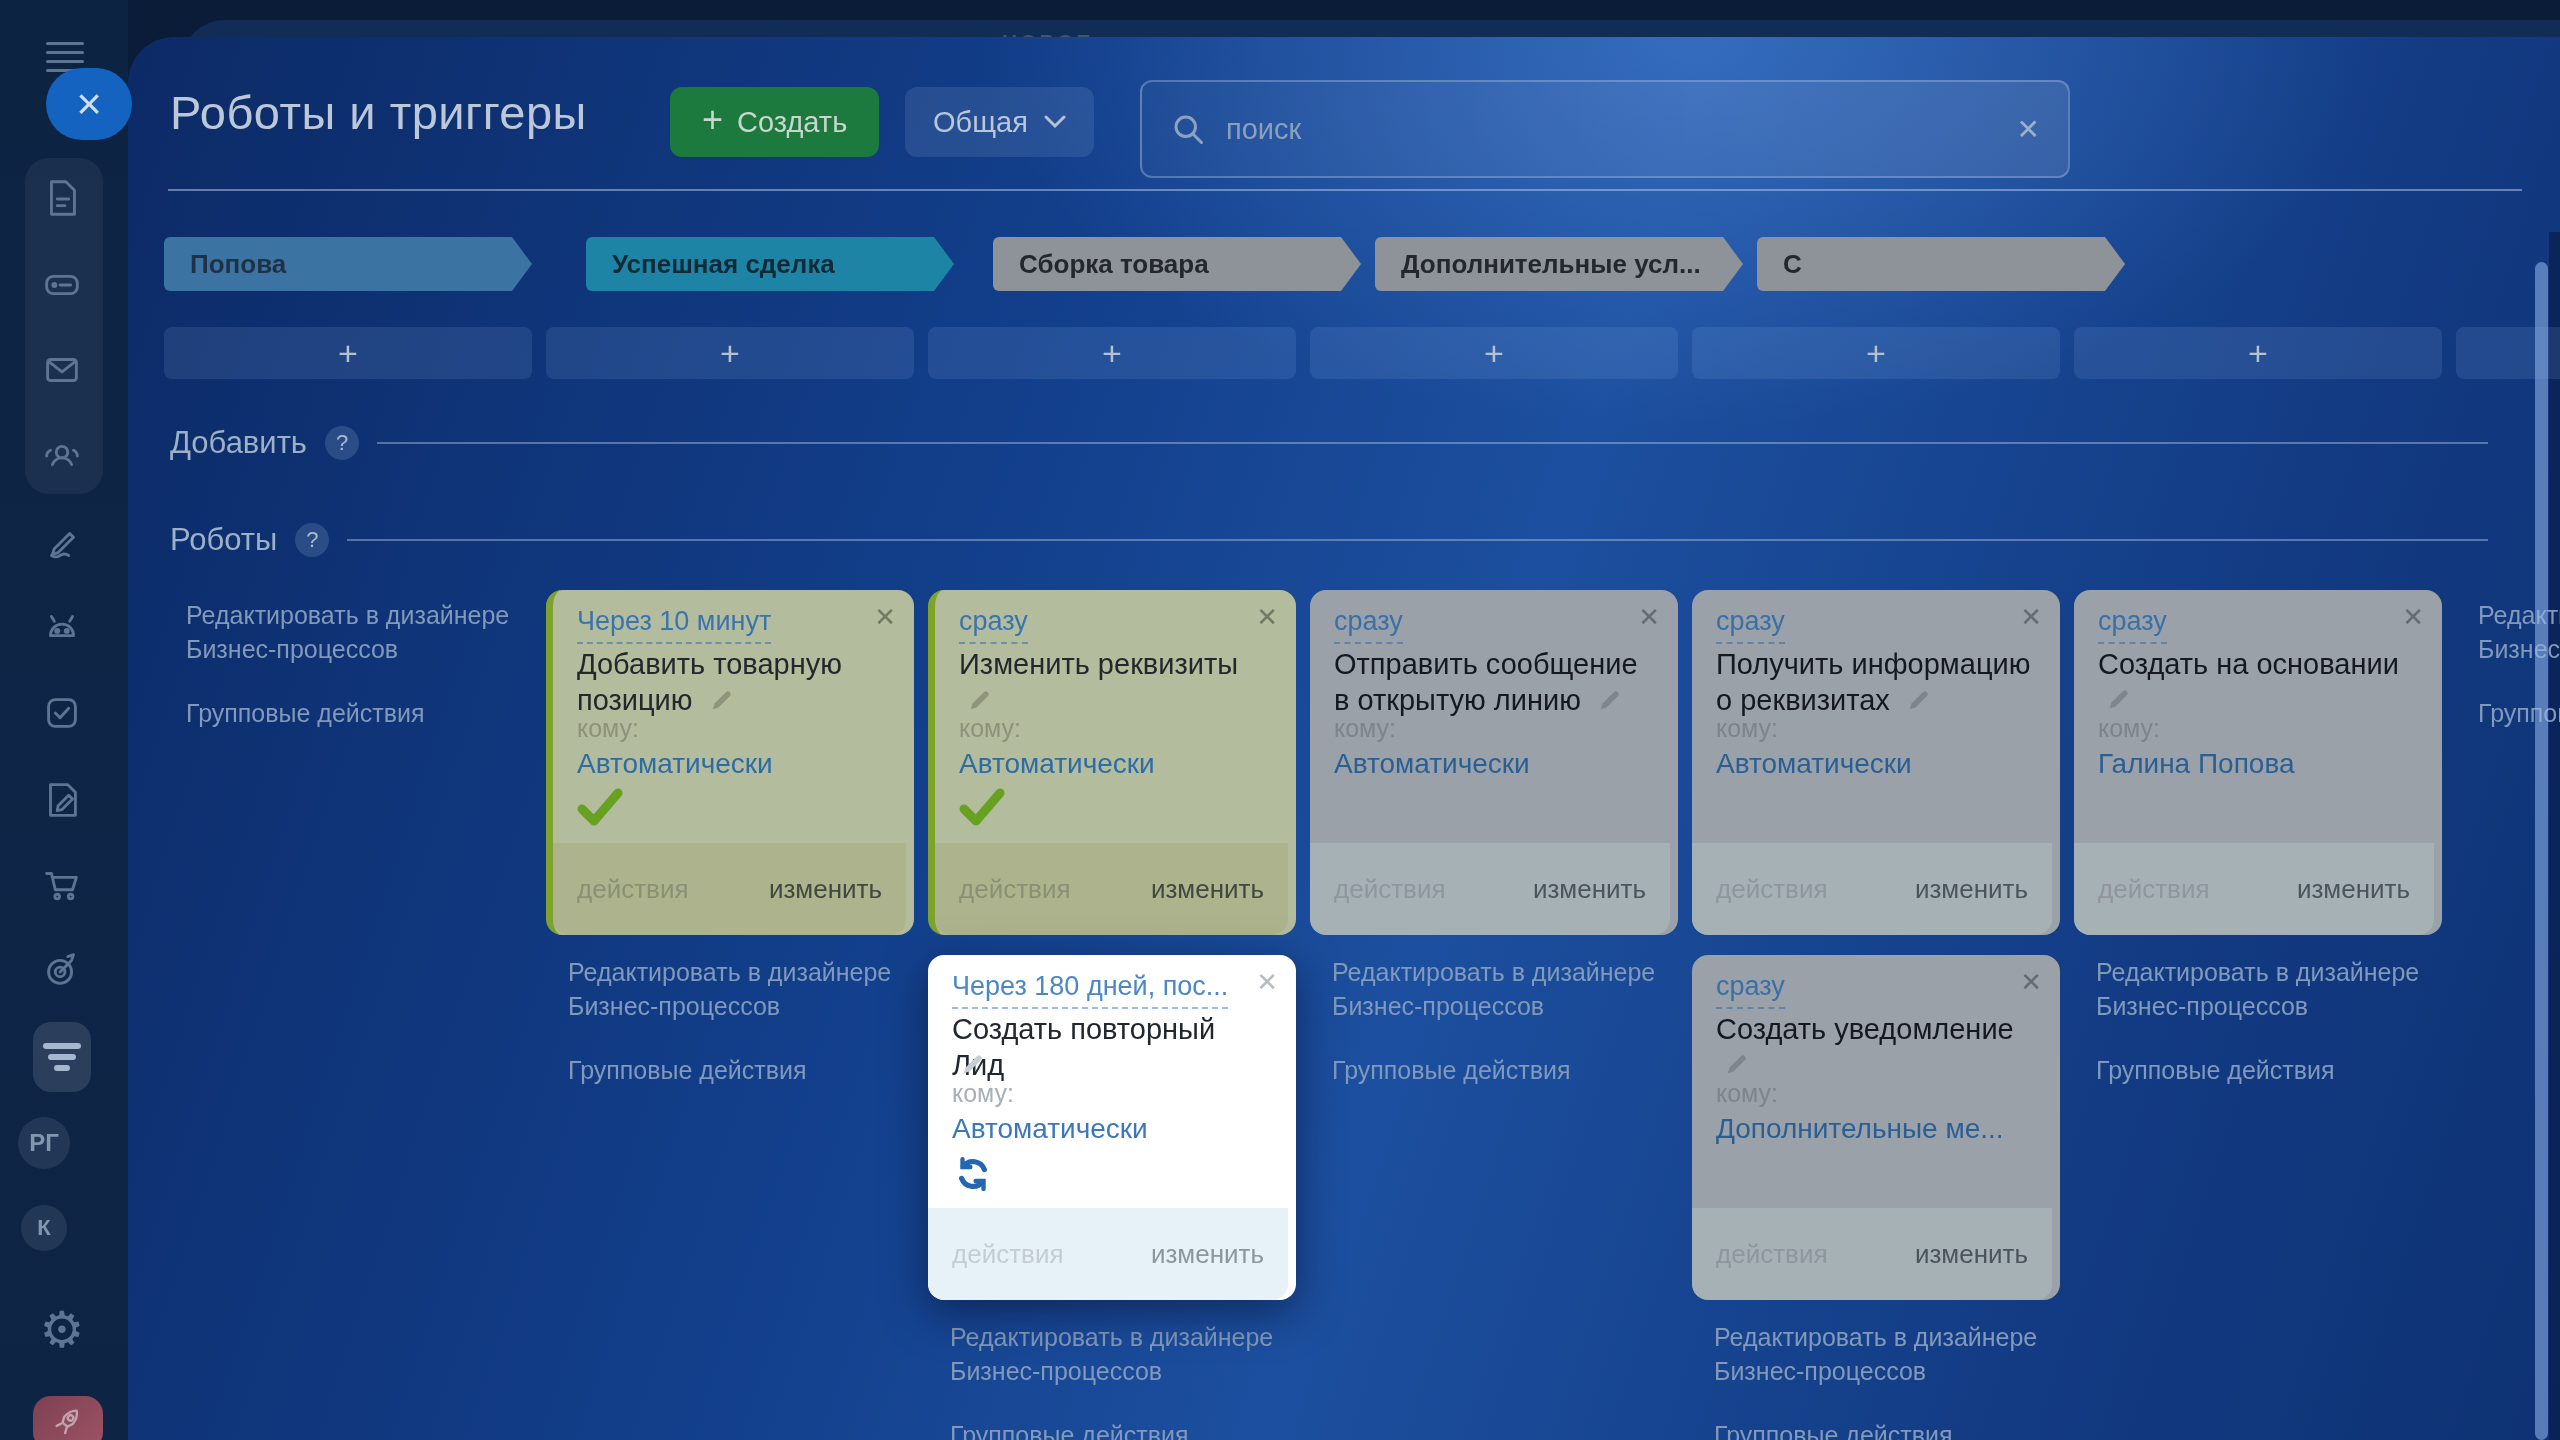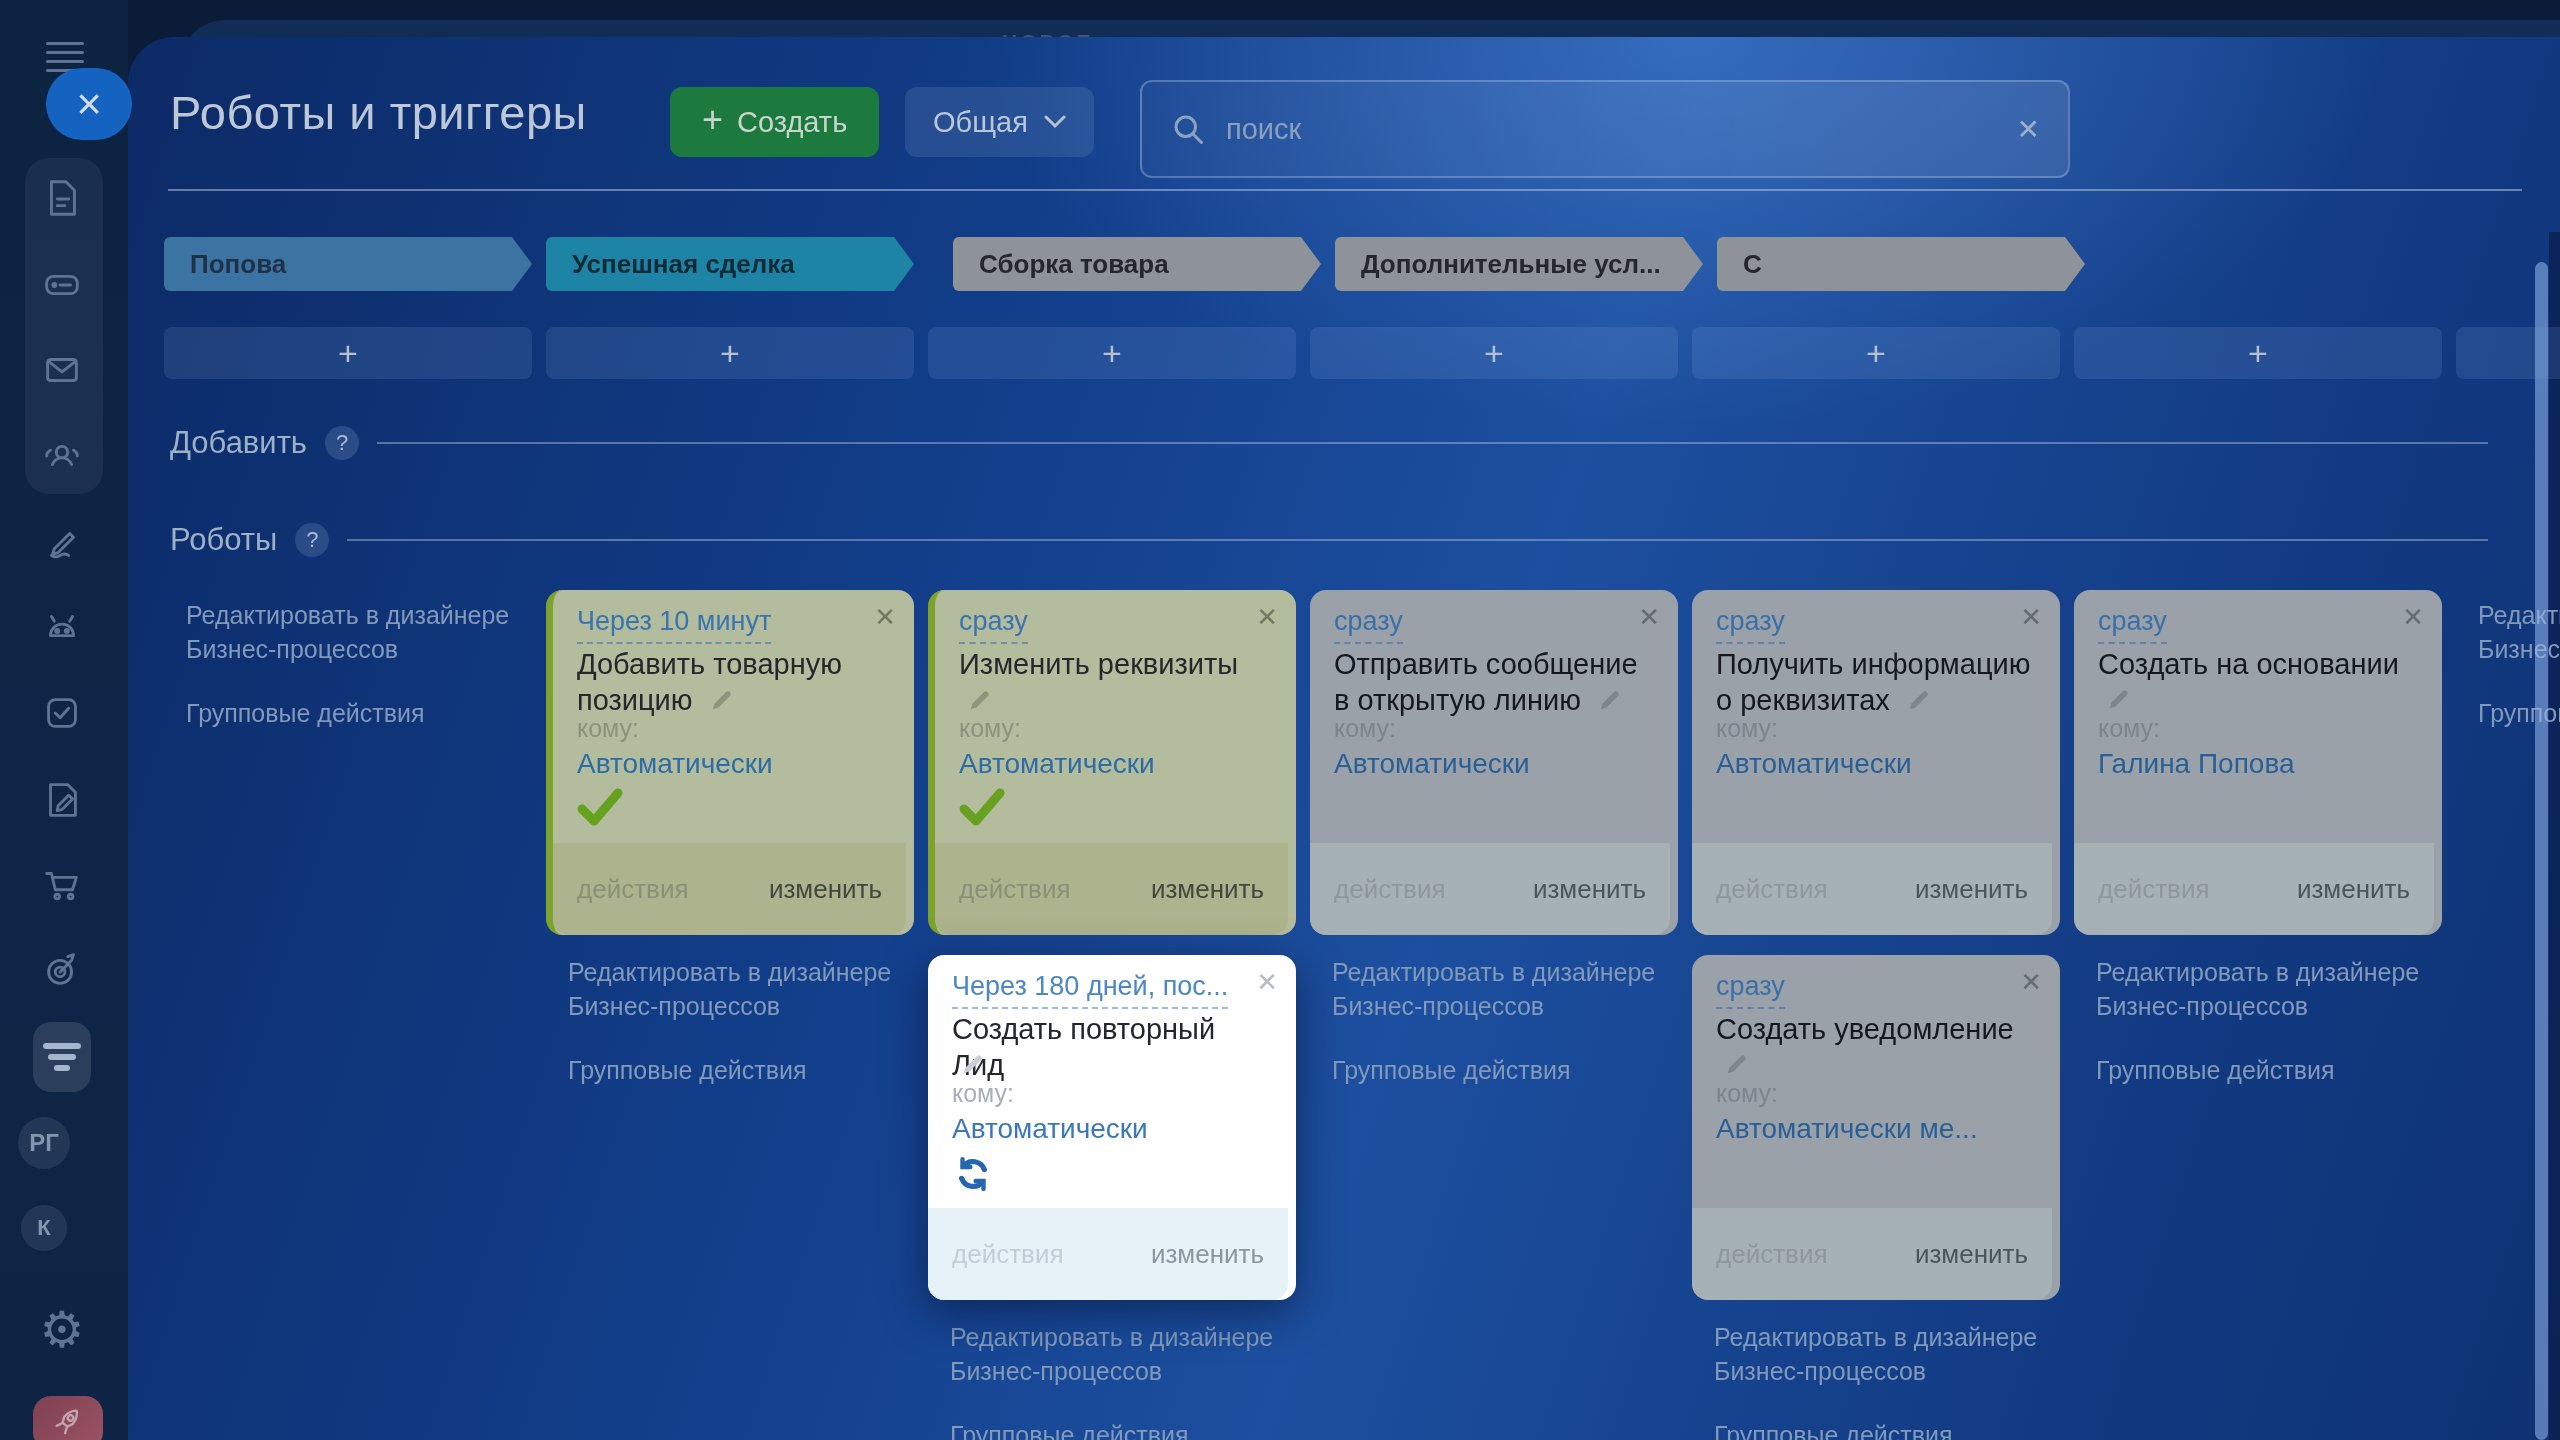--- a/index.html
+++ b/index.html
@@ -235,21 +235,21 @@
           <path d="M15.5 15.5L21 21" stroke-linecap="round"></path>
         </svg>
       <input placeholder="поиск" style="">
       <span class="sx">✕</span>
     </div>
 
     <div class="divider"></div>
 
     <div class="stage-row" id="stage-row">
         <div class="stage" style="background: rgb(59, 116, 163); color: rgb(31, 50, 69);">Попова</div>
-        <div class="stage" style="background: rgb(30, 132, 166); color: rgb(15, 43, 55);">Успешная сделка</div>
+        <div class="stage" style="background: rgb(30, 132, 166); color: rgb(15, 43, 55); margin-left: 40px;">Успешная сделка</div>
         <div class="stage" style="background: rgb(142, 147, 154); color: rgb(36, 40, 46); margin-left: 25px;">Сборка товара</div>
         <div class="stage" style="background: rgb(142, 147, 154); color: rgb(36, 40, 46);">Дополнительные усл...</div>
         <div class="stage" style="background: rgb(142, 147, 154); color: rgb(36, 40, 46);">С</div>
       </div>
     <div class="plus-row" id="plus-row">
         <div class="plusbtn">+</div>
         <div class="plusbtn">+</div>
         <div class="plusbtn">+</div>
         <div class="plusbtn">+</div>
         <div class="plusbtn">+</div>
@@ -374,21 +374,21 @@
             </div>
           </div>
           <div class="card card--gray">
             <span class="when">сразу</span>
             <span class="x">✕</span>
             <div class="nm">Создать уведомление</div>
             <div class="pb"><svg width="26" height="26" viewBox="0 0 24 24" fill="currentColor">
                 <path d="M3.5 20.5l1.6-5.2L15.8 4.6a2.3 2.3 0 0 1 3.2 0l.4.4a2.3 2.3 0 0 1 0 3.2L8.7 18.9 3.5 20.5z"></path>
               </svg></div>
             <div class="to-l">кому:</div>
-            <div class="to-v">Автоматически ме...</div>
+            <div class="to-v">Дополнительные ме...</div>
             <div class="cf">
               <span class="act">действия</span>
               <span class="edt">изменить</span>
             </div>
           </div>
           <div class="links">
             <div class="clink">Редактировать в дизайнере Бизнес-процессов</div>
             <div class="clink">Групповые действия</div>
           </div>
         </div>

